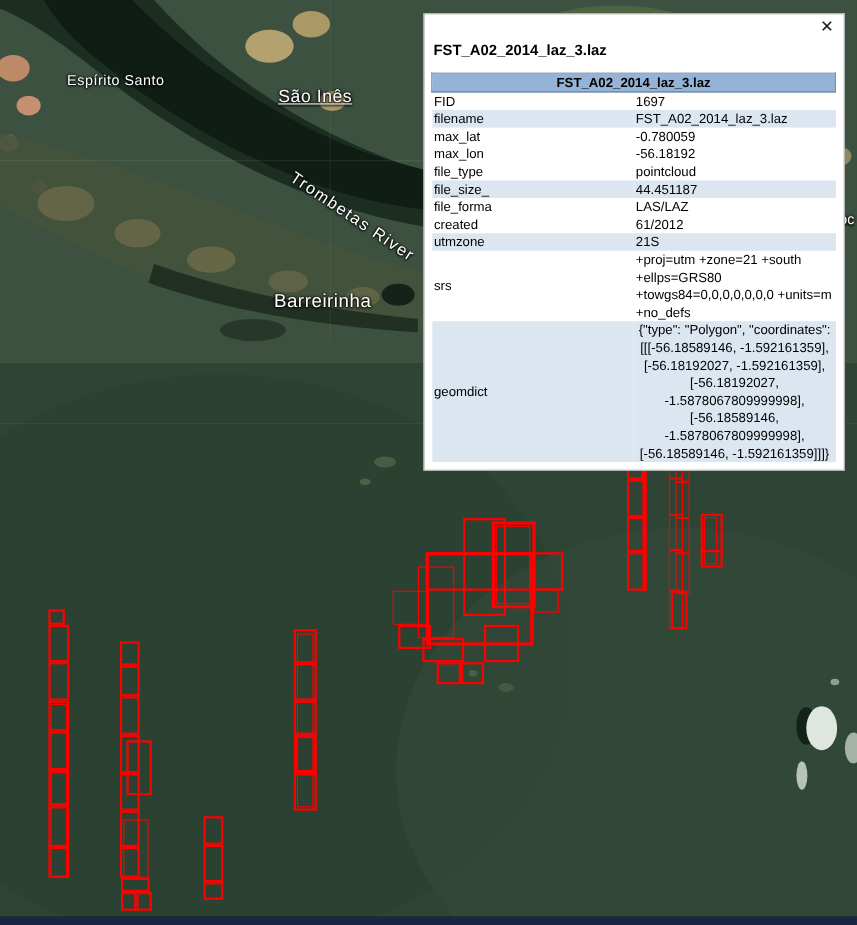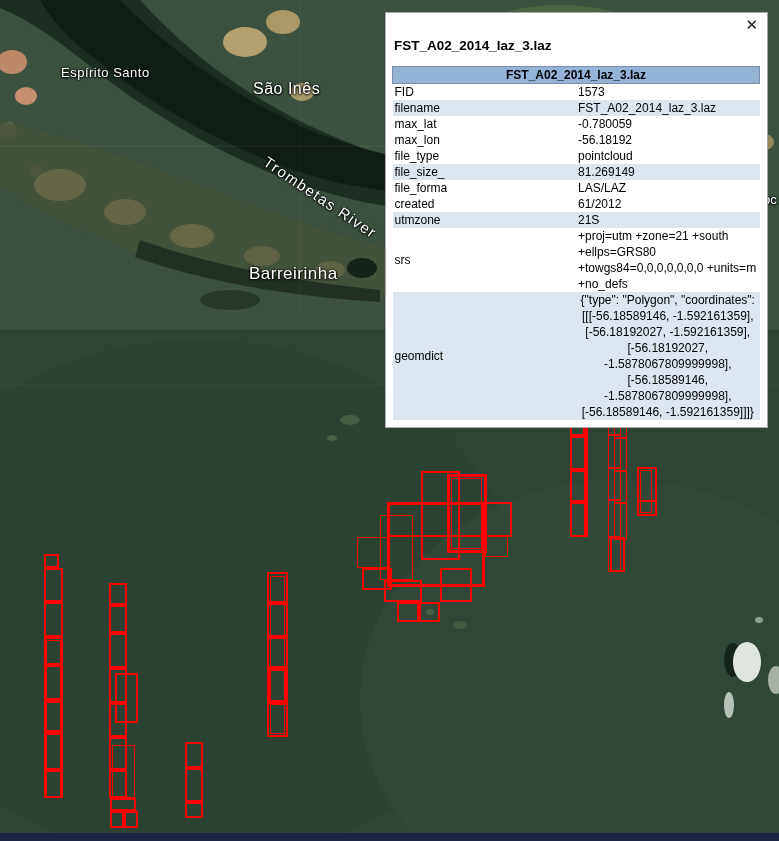--- a/index.html
+++ b/index.html
@@ -102,21 +102,21 @@
 
     <ellipse cx="733" cy="660" rx="9" ry="17" fill="#14231a"></ellipse>
     <ellipse cx="747" cy="662" rx="14" ry="20" fill="#dfe6df"></ellipse>
     <ellipse cx="729" cy="705" rx="5" ry="13" fill="#cfd8cf" opacity=".85"></ellipse>
     <ellipse cx="759" cy="620" rx="4" ry="3" fill="#cfd8cf" opacity=".6"></ellipse>
     <ellipse cx="776" cy="680" rx="8" ry="14" fill="#d8e0d6" opacity=".7"></ellipse>
   </svg>
 
   <div id="labels-layer">
       <div class="map-label" style="left: 61px; top: 65px; font-size: 13px; letter-spacing: 0.5px; text-align: right;">Espírito Santo</div>
-      <div class="map-label" style="left: 253px; top: 80px; font-size: 16px; letter-spacing: 0.5px;">São Inês</div>
+      <div class="map-label" style="left: 253px; top: 80px; font-size: 16px; letter-spacing: 0.5px; text-decoration: underline;">São Inês</div>
       <div class="map-label" style="left: 270px; top: 153px; font-size: 15px; letter-spacing: 1.5px; transform: rotate(34deg);">Trombetas River</div>
       <div class="map-label" style="left: 249px; top: 264px; font-size: 17px; letter-spacing: 0.5px;">Barreirinha</div>
       <div class="map-label" style="left: 763px; top: 192px; font-size: 13px; letter-spacing: 0px;">oc</div>
     </div>
 
   <div class="tile-layer" id="tile-layer">
       <div class="tile" style="left: 44px; top: 554px; width: 15px; height: 14px; border: 2px solid rgb(255, 0, 0);"></div>
       <div class="tile" style="left: 44px; top: 568px; width: 19px; height: 34px; border: 2px solid rgb(255, 0, 0);"></div>
       <div class="tile" style="left: 44px; top: 602px; width: 19px; height: 35px; border: 2px solid rgb(255, 0, 0);"></div>
       <div class="tile" style="left: 44px; top: 637px; width: 19px; height: 28px; border: 2px solid rgb(255, 0, 0);"></div>
@@ -186,41 +186,41 @@
     <div class="popup-title">FST_A02_2014_laz_3.laz</div>
     <table class="attr">
       <thead>
         <tr>
             <th class="attr-header" colspan="2">FST_A02_2014_laz_3.laz</th>
           </tr>
       </thead>
       <tbody id="attr-body">
           <tr>
             <td class="k">FID</td>
-            <td class="v">1573</td>
+            <td class="v">1697</td>
           </tr>
           <tr class="alt">
             <td class="k">filename</td>
             <td class="v">FST_A02_2014_laz_3.laz</td>
           </tr>
           <tr>
             <td class="k">max_lat</td>
             <td class="v">-0.780059</td>
           </tr>
           <tr>
             <td class="k">max_lon</td>
             <td class="v">-56.18192</td>
           </tr>
           <tr>
             <td class="k">file_type</td>
             <td class="v">pointcloud</td>
           </tr>
           <tr class="alt">
             <td class="k">file_size_</td>
-            <td class="v">81.269149</td>
+            <td class="v">44.451187</td>
           </tr>
           <tr>
             <td class="k">file_forma</td>
             <td class="v">LAS/LAZ</td>
           </tr>
           <tr>
             <td class="k">created</td>
             <td class="v">61/2012</td>
           </tr>
           <tr class="alt">

